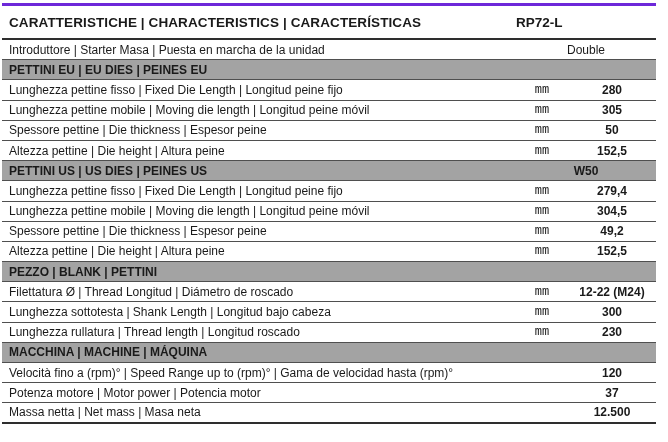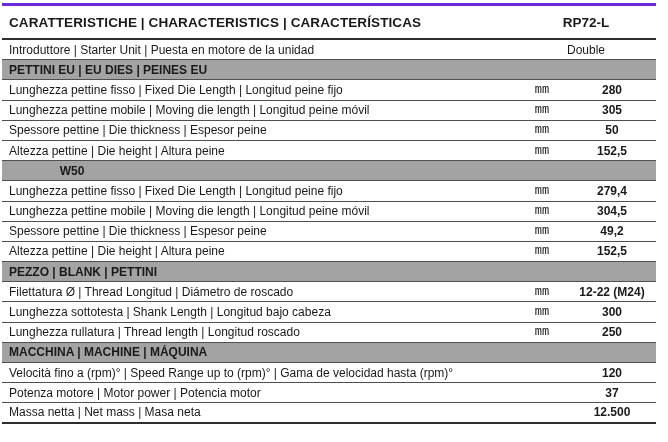--- a/index.html
+++ b/index.html
@@ -14,21 +14,21 @@
   }
   .title-row{
     display:flex;align-items:center;height:34px;
     border-bottom:2px solid #2e2e2e;box-sizing:border-box;
   }
   .title-row .title{
     flex:1;padding-left:7px;font-weight:bold;font-size:13.5px;
     letter-spacing:.1px;white-space:nowrap;
   }
   .title-row .model{
-    width:140px;text-align:center;font-weight:bold;font-size:13.5px;
+    width:140px;text-align:left;font-weight:bold;font-size:13.5px;
   }
   .row{
     display:flex;align-items:center;height:20.2px;box-sizing:border-box;
     border-bottom:1px solid #4f4f4f;font-size:12px;background:#ffffff;
   }
   .row.section{
     background:#a3a3a3;font-weight:bold;
   }
   .row:last-child{border-bottom:2px solid #2e2e2e;gap:32px;}
   .cell-label{flex:1;padding-left:7px;white-space:nowrap;overflow:hidden;}
@@ -39,21 +39,21 @@
 </head>
 <body>
 
 <div class="spec-table">
   <div class="title-row">
     <div class="title">CARATTERISTICHE | CHARACTERISTICS | CARACTERÍSTICAS</div>
     <div class="model">RP72-L</div>
   </div>
   <div id="rows-container">
       <div class="row">
-        <div class="cell-label">Introduttore | Starter Unit | Puesta en motore de la unidad</div>
+        <div class="cell-label">Introduttore | Starter Masa | Puesta en marcha de la unidad</div>
         <div class="cell-merged">Double</div>
       </div>
       <div class="row section">
         <div class="cell-label">PETTINI EU | EU DIES | PEINES EU</div>
         <div class="cell-merged"></div>
       </div>
       <div class="row">
         <div class="cell-label">Lunghezza pettine fisso | Fixed Die Length | Longitud peine fijo</div>
         <div class="cell-unit">mm</div>
         <div class="cell-value">280</div>
@@ -67,20 +67,21 @@
         <div class="cell-label">Spessore pettine | Die thickness | Espesor peine</div>
         <div class="cell-unit">mm</div>
         <div class="cell-value">50</div>
       </div>
       <div class="row">
         <div class="cell-label">Altezza pettine | Die height | Altura peine</div>
         <div class="cell-unit">mm</div>
         <div class="cell-value">152,5</div>
       </div>
       <div class="row section">
+        <div class="cell-label">PETTINI US | US DIES | PEINES US</div>
         <div class="cell-merged">W50</div>
       </div>
       <div class="row">
         <div class="cell-label">Lunghezza pettine fisso | Fixed Die Length | Longitud peine fijo</div>
         <div class="cell-unit">mm</div>
         <div class="cell-value">279,4</div>
       </div>
       <div class="row">
         <div class="cell-label">Lunghezza pettine mobile | Moving die length | Longitud peine móvil</div>
         <div class="cell-unit">mm</div>
@@ -106,21 +107,21 @@
         <div class="cell-value">12-22 (M24)</div>
       </div>
       <div class="row">
         <div class="cell-label">Lunghezza sottotesta | Shank Length | Longitud bajo cabeza</div>
         <div class="cell-unit">mm</div>
         <div class="cell-value">300</div>
       </div>
       <div class="row">
         <div class="cell-label">Lunghezza rullatura | Thread length | Longitud roscado</div>
         <div class="cell-unit">mm</div>
-        <div class="cell-value">250</div>
+        <div class="cell-value">230</div>
       </div>
       <div class="row section">
         <div class="cell-label">MACCHINA | MACHINE | MÁQUINA</div>
         <div class="cell-merged"></div>
       </div>
       <div class="row">
         <div class="cell-label">Velocità fino a (rpm)° | Speed Range up to (rpm)° | Gama de velocidad hasta (rpm)°</div>
         <div class="cell-unit"></div>
         <div class="cell-value">120</div>
       </div>

